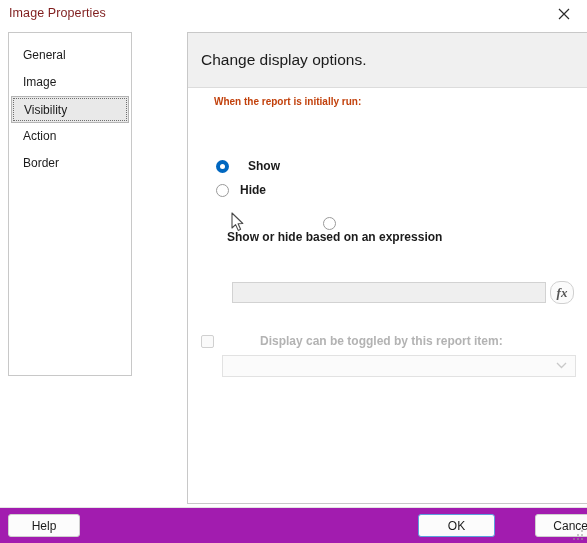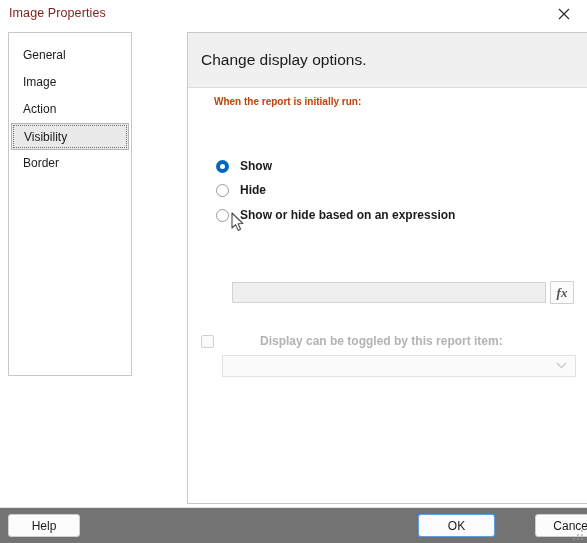--- a/index.html
+++ b/index.html
@@ -175,21 +175,21 @@
     background: #efefef;
     border: 1px solid #d2d2d2;
     box-sizing: border-box;
   }
   .fx-button {
     position: absolute;
     left: 362px; top: 192px;
     width: 24px; height: 23px;
     background: #fbfbfb;
     border: 1px solid #d0d0d0;
-    border-radius: 1px;
+    border-radius: 10px;
     box-sizing: border-box;
     display: flex;
     align-items: center;
     justify-content: center;
     font-family: "Liberation Serif", serif;
     font-style: italic;
     font-weight: bold;
     font-size: 13px;
     color: #555555;
     cursor: default;
@@ -233,21 +233,21 @@
     right: 8px; top: 6px;
     color: #c9c9c9;
   }
   .toggle-select .chev svg { display: block; }
 
   
   .footer {
     position: absolute;
     left: 0; top: 507px;
     width: 587px; height: 36px;
-    background: #737373;
+    background: #a21caf;
     border-top: 1px solid #e3e3e3;
     text-align: right;
   }
   .btn {
     position: absolute;
     height: 23px;
     border-radius: 3px;
     box-sizing: border-box;
     display: flex;
     align-items: center;
@@ -299,52 +299,52 @@
 
 <div class="dialog-body">
 
   <div class="sidebar">
     <div class="nav-item">
       <span>General</span>
     </div>
     <div class="nav-item">
       <span>Image</span>
     </div>
+    <div class="nav-item selected">
+      <span>Visibility</span>
+    </div>
     <div class="nav-item">
       <span>Action</span>
     </div>
-    <div class="nav-item selected">
-      <span>Visibility</span>
-    </div>
     <div class="nav-item">
       <span>Border</span>
     </div>
   </div>
 
   <div class="main-panel">
 
     <div class="panel-header">
       <div class="panel-header-text">Change display options.</div>
     </div>
 
     <div class="panel-content">
 
       <div class="section-label">When the report is initially run:</div>
 
-      <div class="radio-row" style="top:68px;">
+      <div class="radio-row" style="top:68px;gap:8px;">
         <span class="radio-mark checked"></span>
         <span class="radio-label">Show</span>
       </div>
 
       <div class="radio-row" style="top:92px;">
         <span class="radio-mark"></span>
         <span class="radio-label">Hide</span>
       </div>
 
-      <div class="radio-row" style="top:117px;">
+      <div class="radio-row" style="top:128px;flex-direction:column;">
         <span class="radio-mark"></span>
         <span class="radio-label">Show or hide based on an expression</span>
       </div>
 
       <div class="expr-input" title=""></div>
       <div class="fx-button">fx</div>
 
       <div class="check-row">
         <span class="check-mark"></span>
         <span class="check-label">Display can be toggled by this report item:</span>

